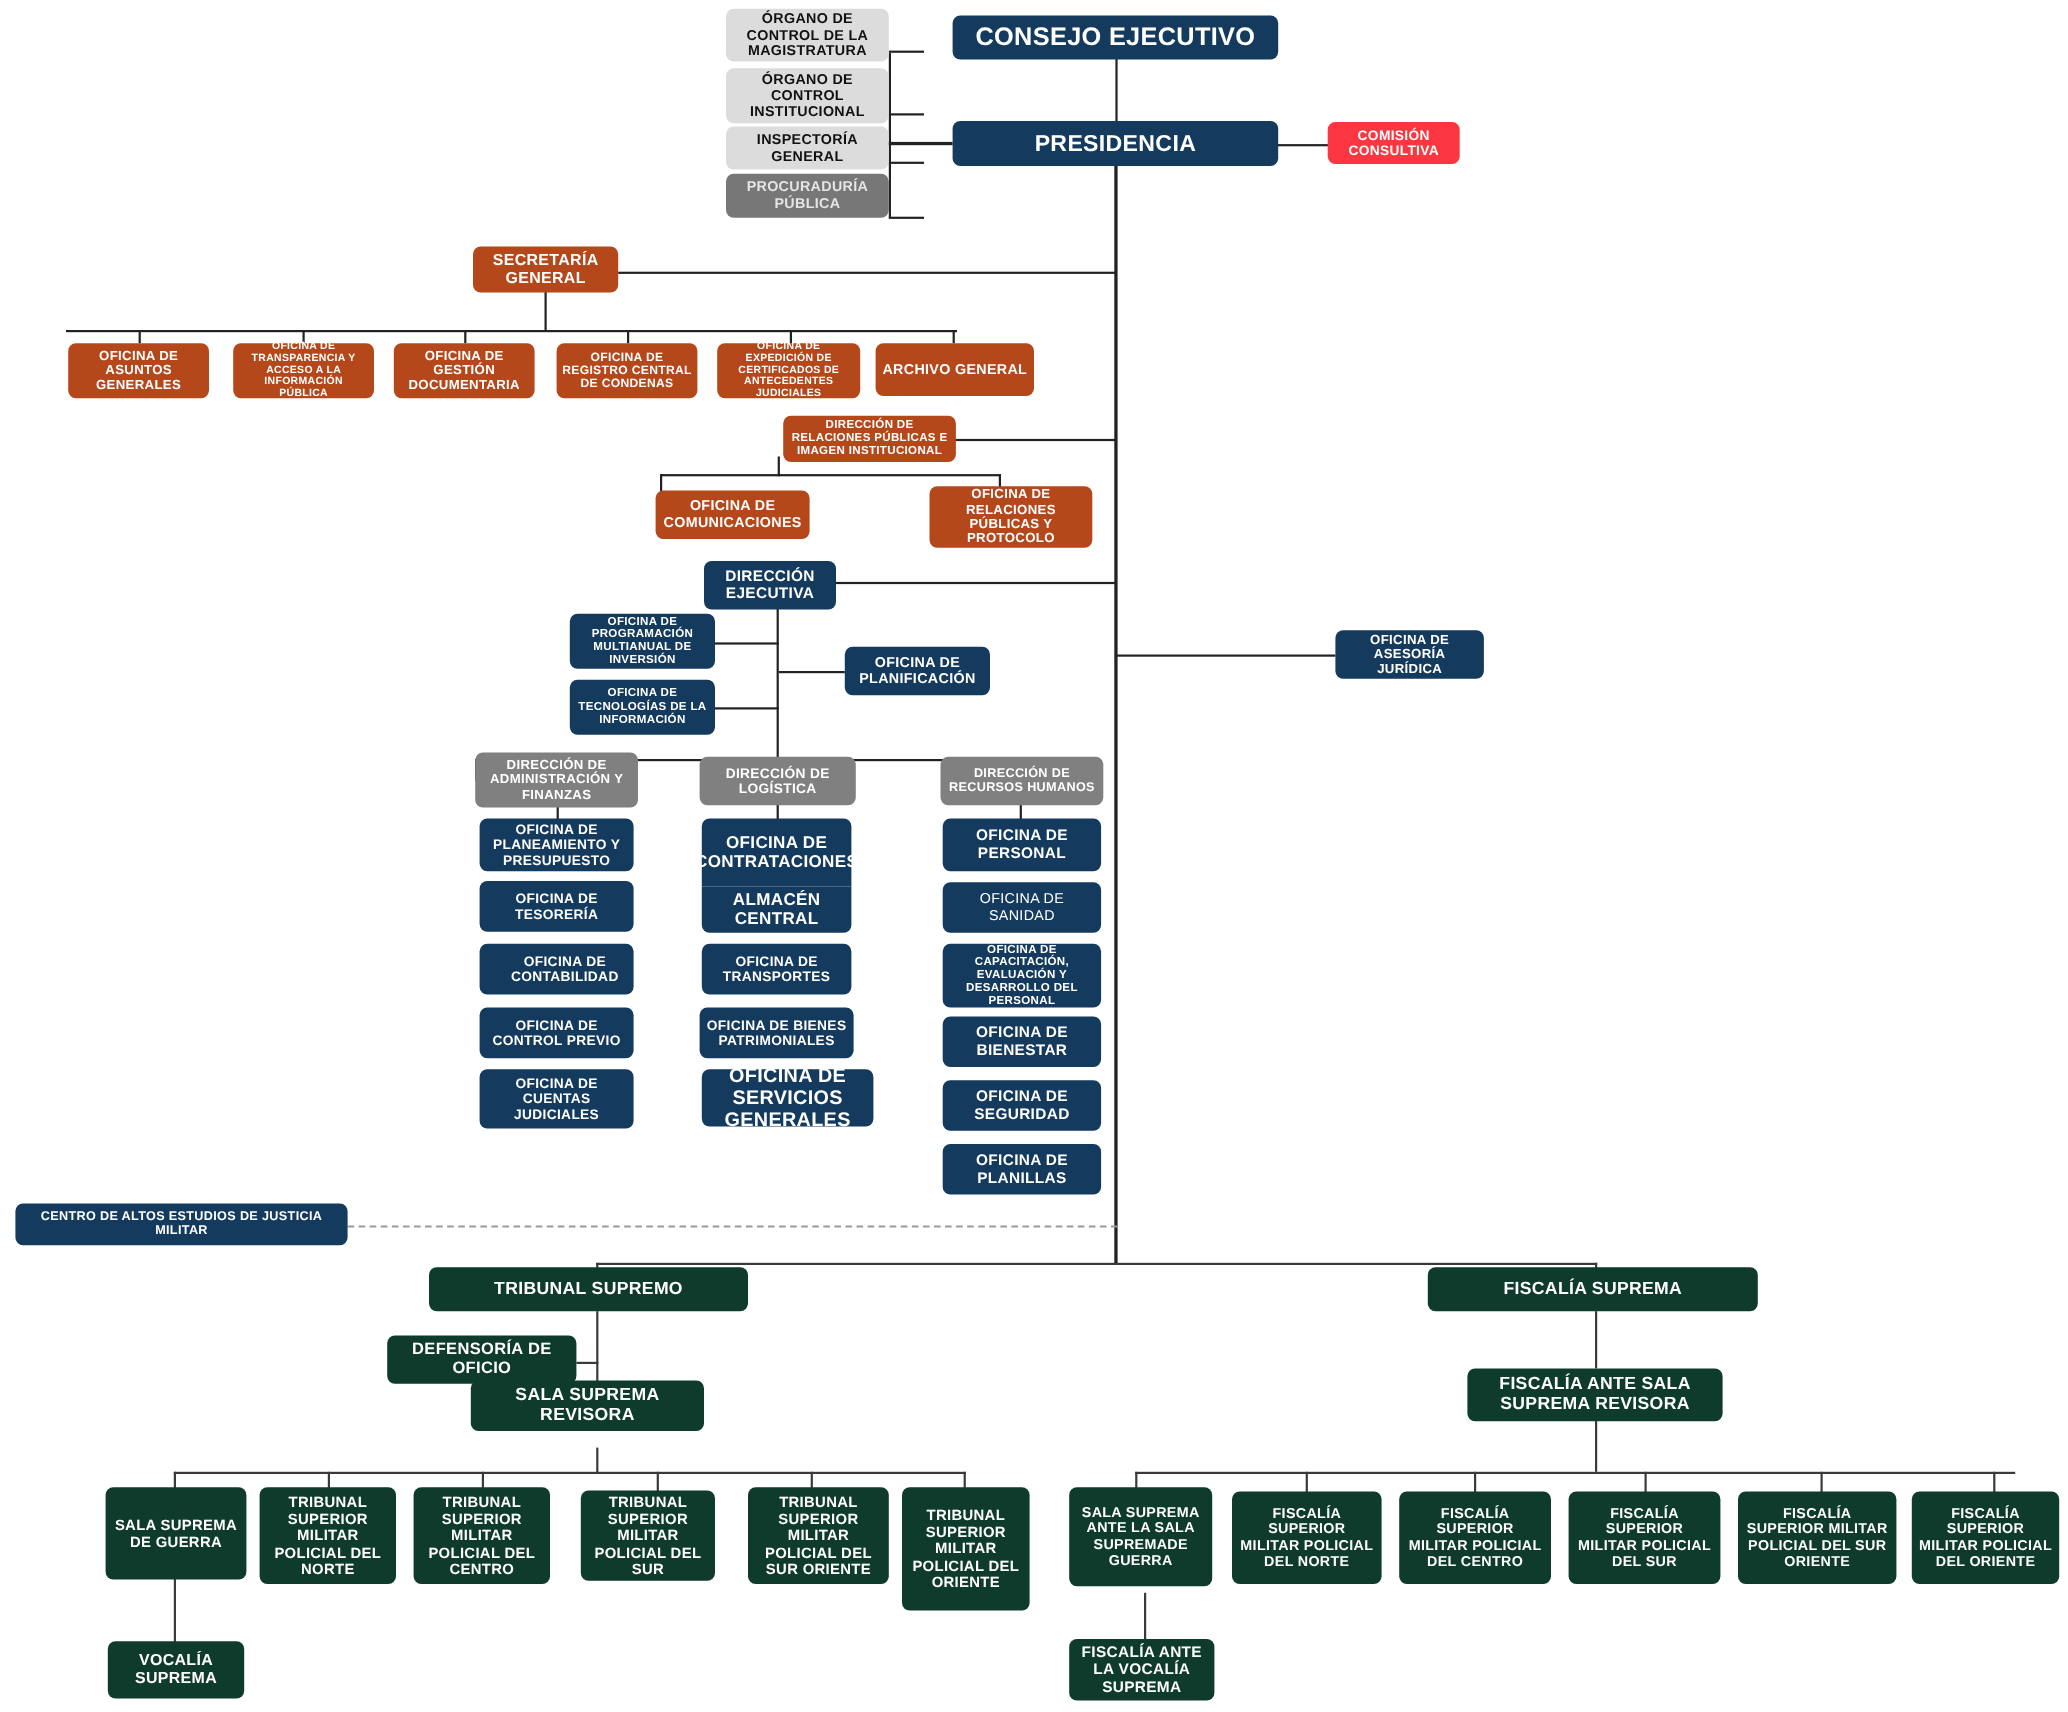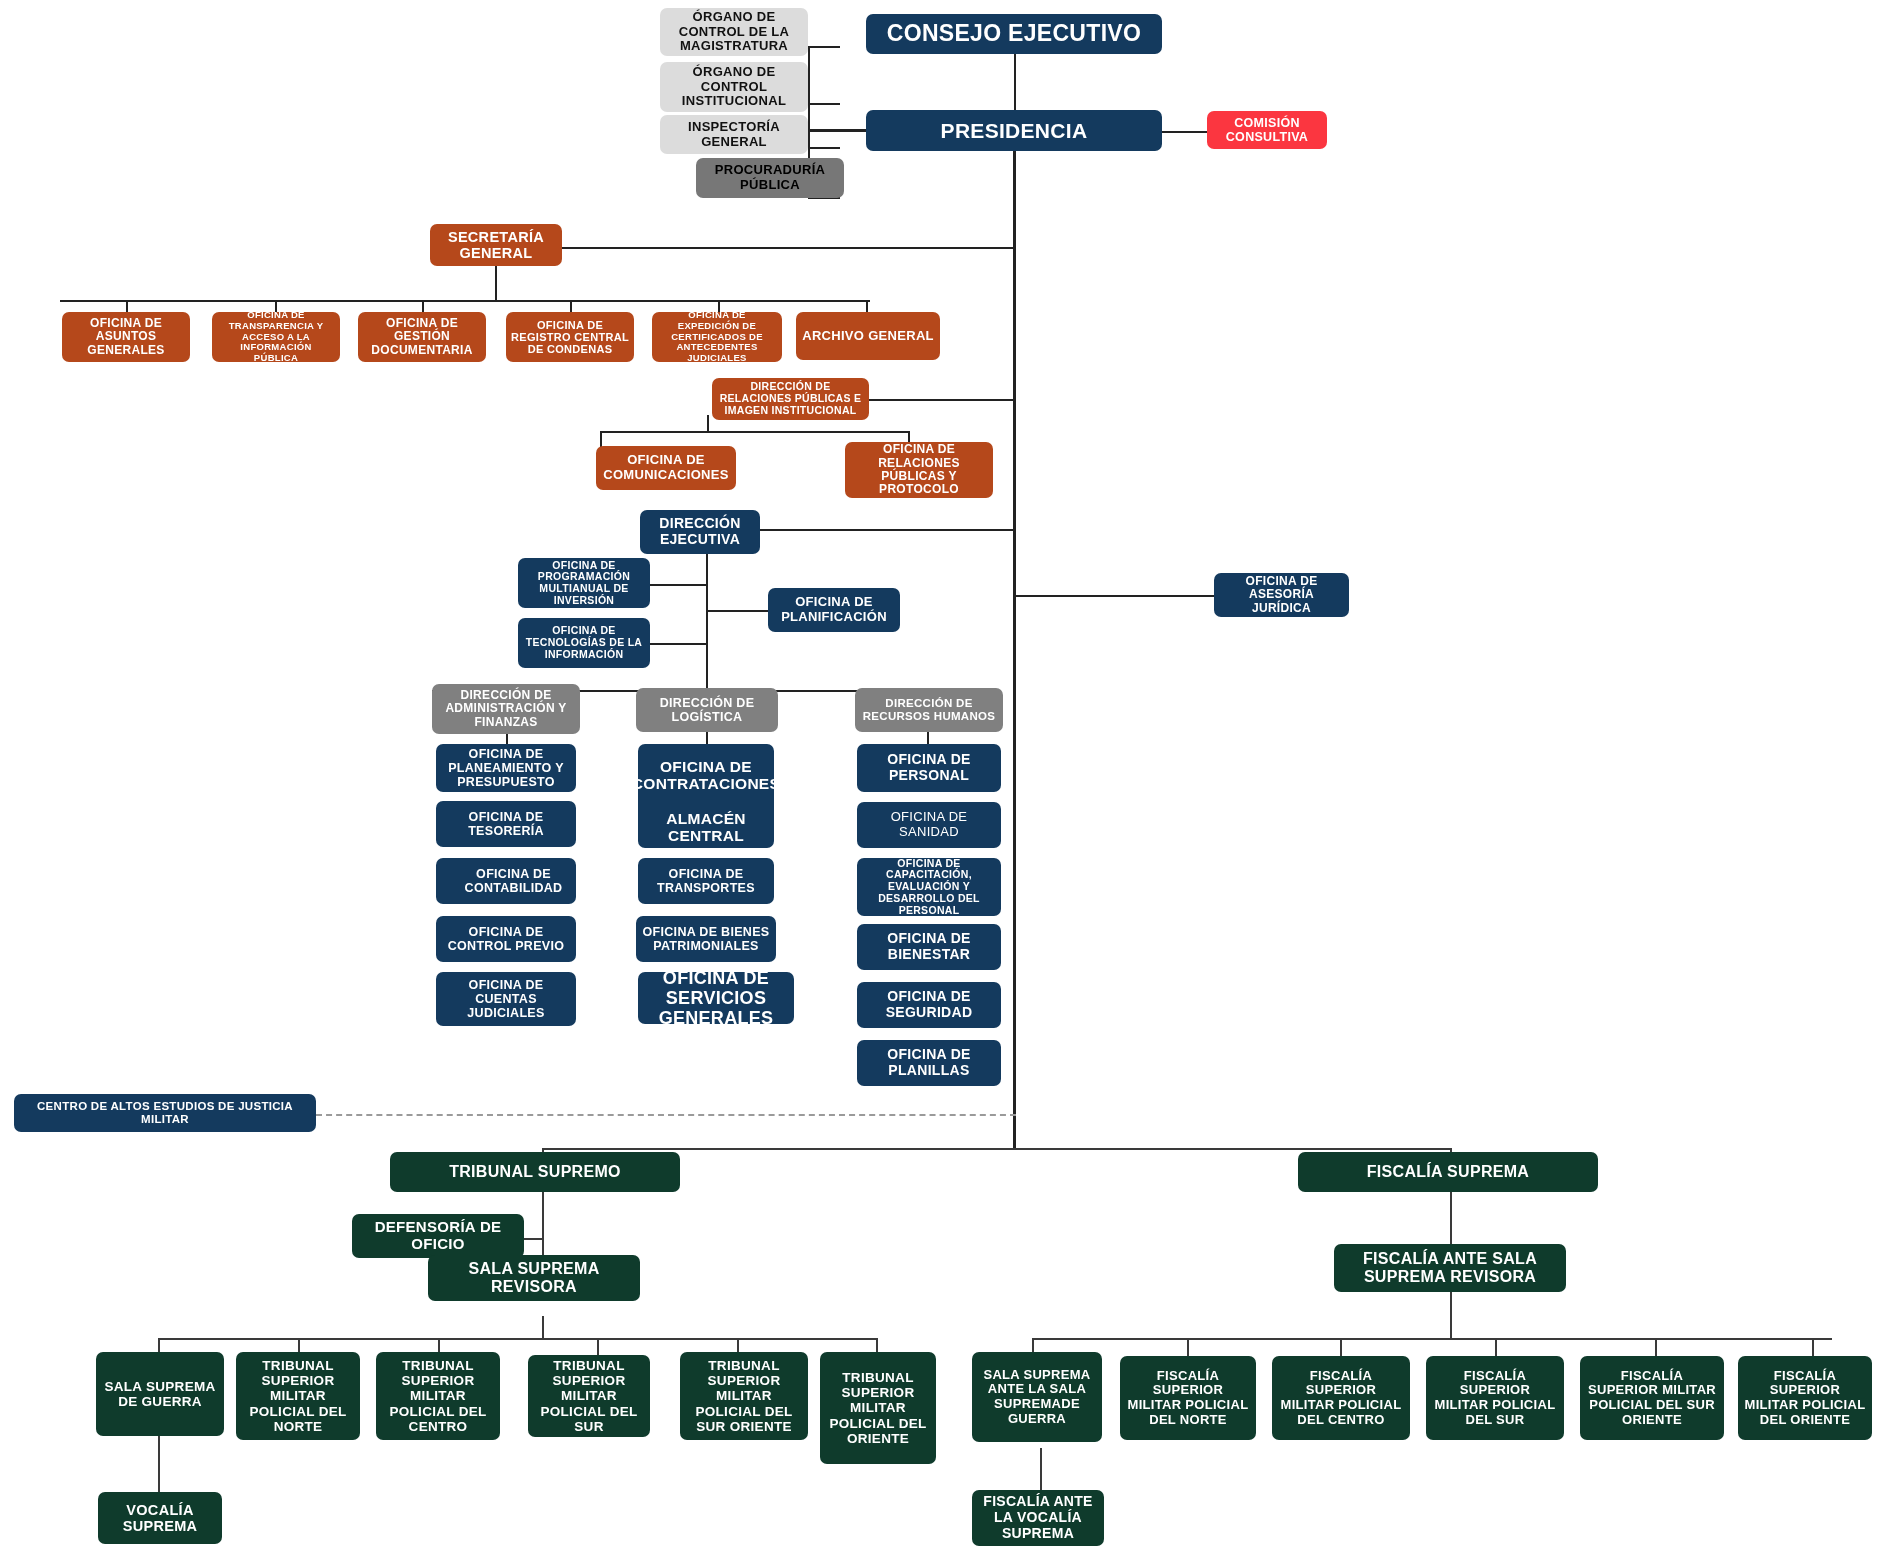--- a/index.html
+++ b/index.html
@@ -3,21 +3,21 @@
 <meta charset="utf-8">
 <style>
   html,body{margin:0;padding:0;background:#ffffff;}
   body{font-family:"Liberation Sans", sans-serif;}
   #canvas{position:relative;width:1880px;height:1556px;overflow:hidden;background:#fff;}
   .node{position:absolute;box-sizing:border-box;display:flex;align-items:center;justify-content:center;text-align:center;border-radius:7px;color:#ffffff;font-weight:bold;letter-spacing:.3px;line-height:1.12;padding:3px 5px;z-index:5;}
   .navy{background:#143a5e;}
   .orange{background:#b5481b;}
   .gray{background:#808080;}
   .lightgray{background:#dcdcdc;color:#111111;}
-  .midgray{background:#777777;color:#000000;margin-left:36px;}
+  .midgray{background:#777777;color:#e5e5e5;}
   .green{background:#0f3b2c;}
   .red{background:#fb3640;}
   .line{position:absolute;background:#222222;z-index:1;}
   .line.thin{background:#3a3a3a;}
   .dash{position:absolute;border-top:2px dashed #9a9a9a;z-index:1;}
 </style>
 </head>
 <body>
 
 <div id="canvas">

